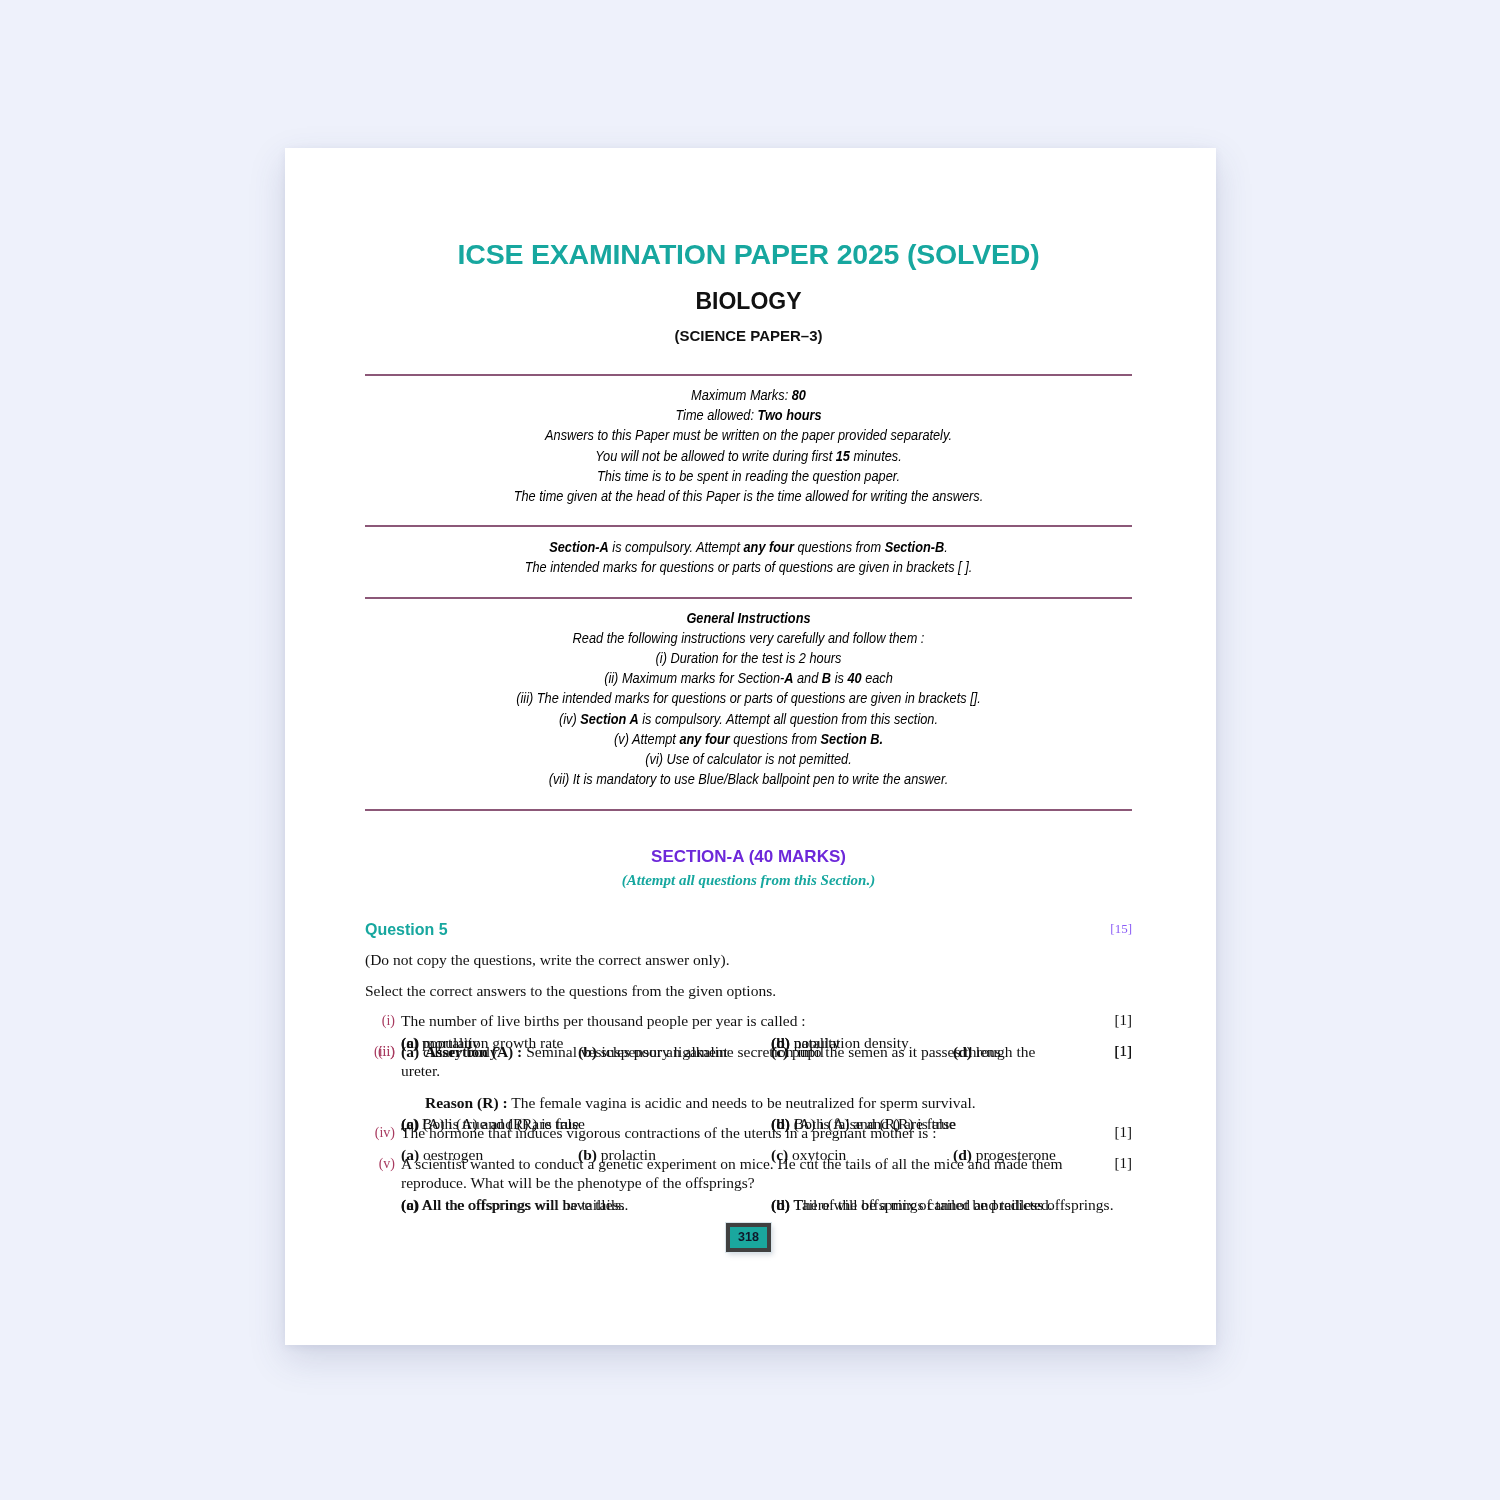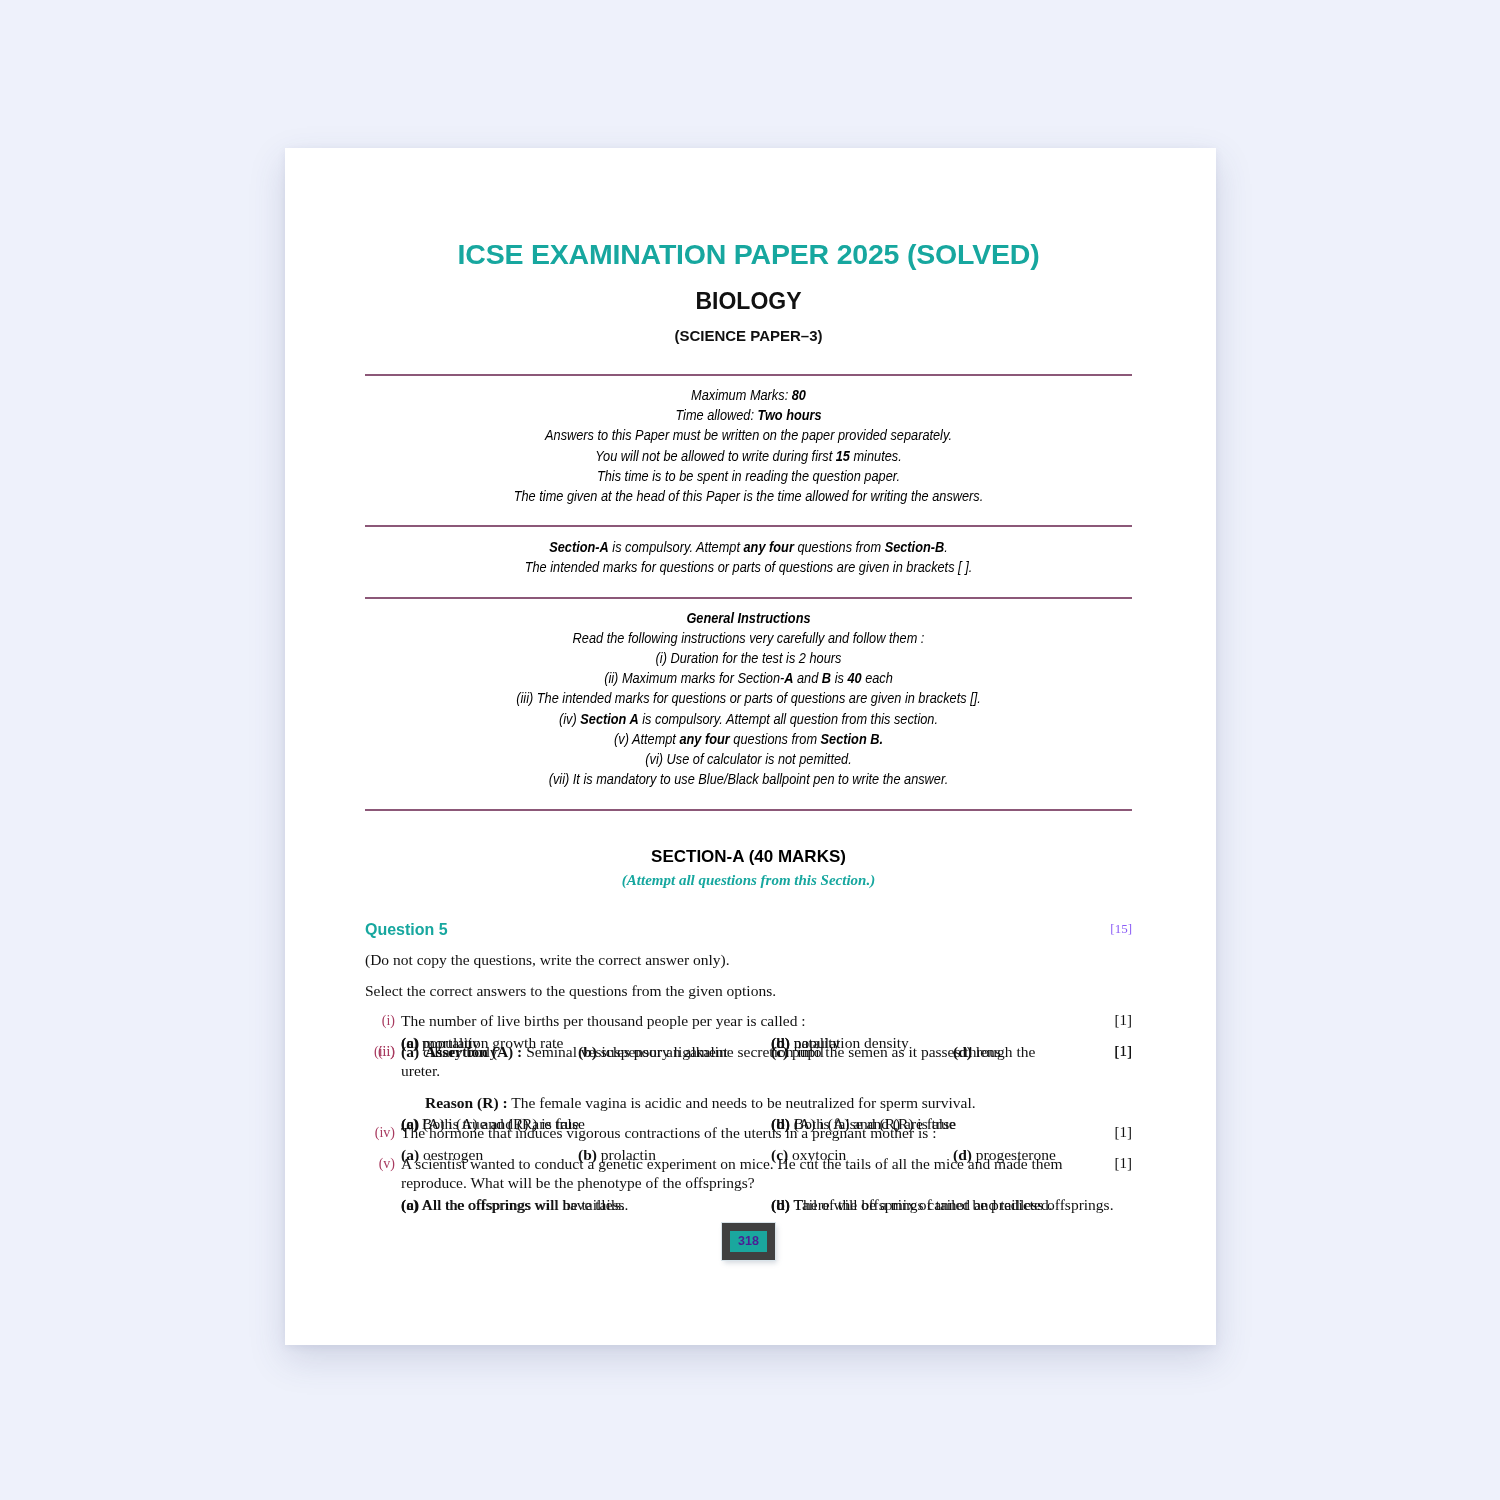--- a/index.html
+++ b/index.html
@@ -80,21 +80,21 @@
   }
   .instr-block.top { padding-top: 9px; padding-bottom: 8px; }
   .instr-block.mid { padding-top: 10px; padding-bottom: 8px; }
   .instr-block.gen { padding-top: 9px; padding-bottom: 9px; }
   .instr-block b { font-weight: bold; }
   .gi-head { font-weight: bold; }
 
   
   .section-head {
     text-align: center;
-    color: #000000;
+    color: #6d28d9;
     font-family: "Liberation Sans", sans-serif;
     font-weight: bold;
     font-size: 17px;
     padding-top: 36px;
   }
   .section-sub {
     text-align: center;
     color: #17a79f;
     font-family: "Liberation Serif", serif;
     font-weight: bold;
@@ -192,26 +192,26 @@
   .opt .lab { font-weight: bold; }
 
   
   .page-num-wrap {
     text-align: center;
     margin-top: 30px;
   }
   .page-num {
     display: inline-block;
     background: #1aa79e;
-    color: #4c1d95;
+    color: #0f172a;
     font-family: "Liberation Sans", sans-serif;
     font-weight: bold;
     font-size: 12.5px;
     padding: 3px 8px 4px 8px;
-    border: 8px solid #404040;
+    border: 4px solid #404040;
     box-shadow: 0 0 0 1px #d9e4ea, 2px 3px 5px rgba(100,120,140,0.28);
     line-height: 14px;
   }
 </style>
 </head>
 <body>
 
 <div id="page-card">
   <div class="inner">
 

